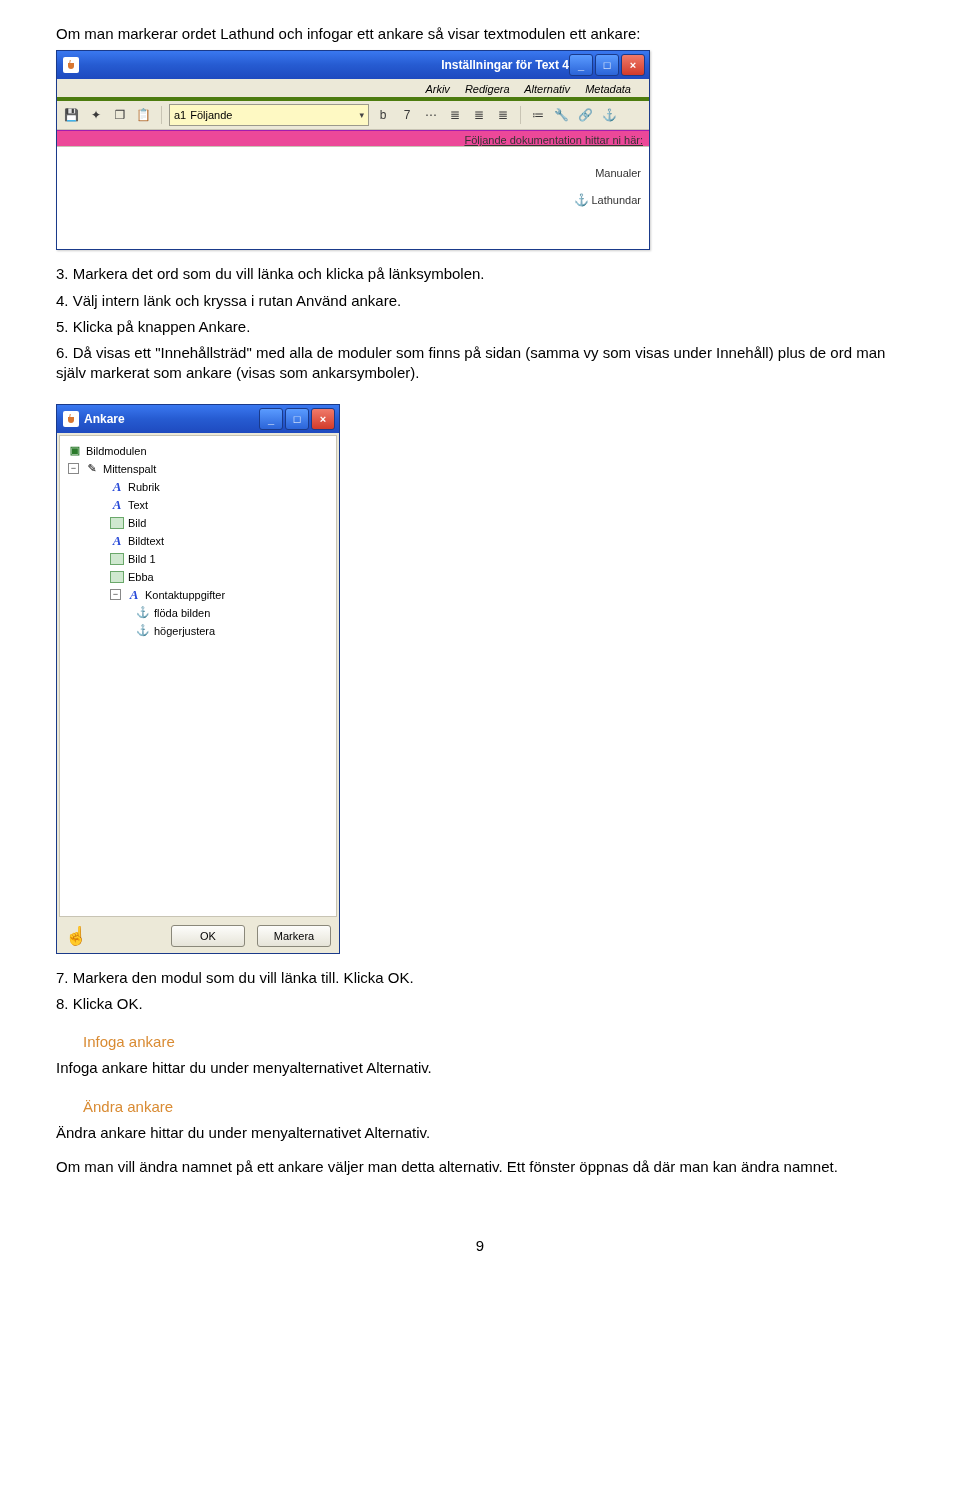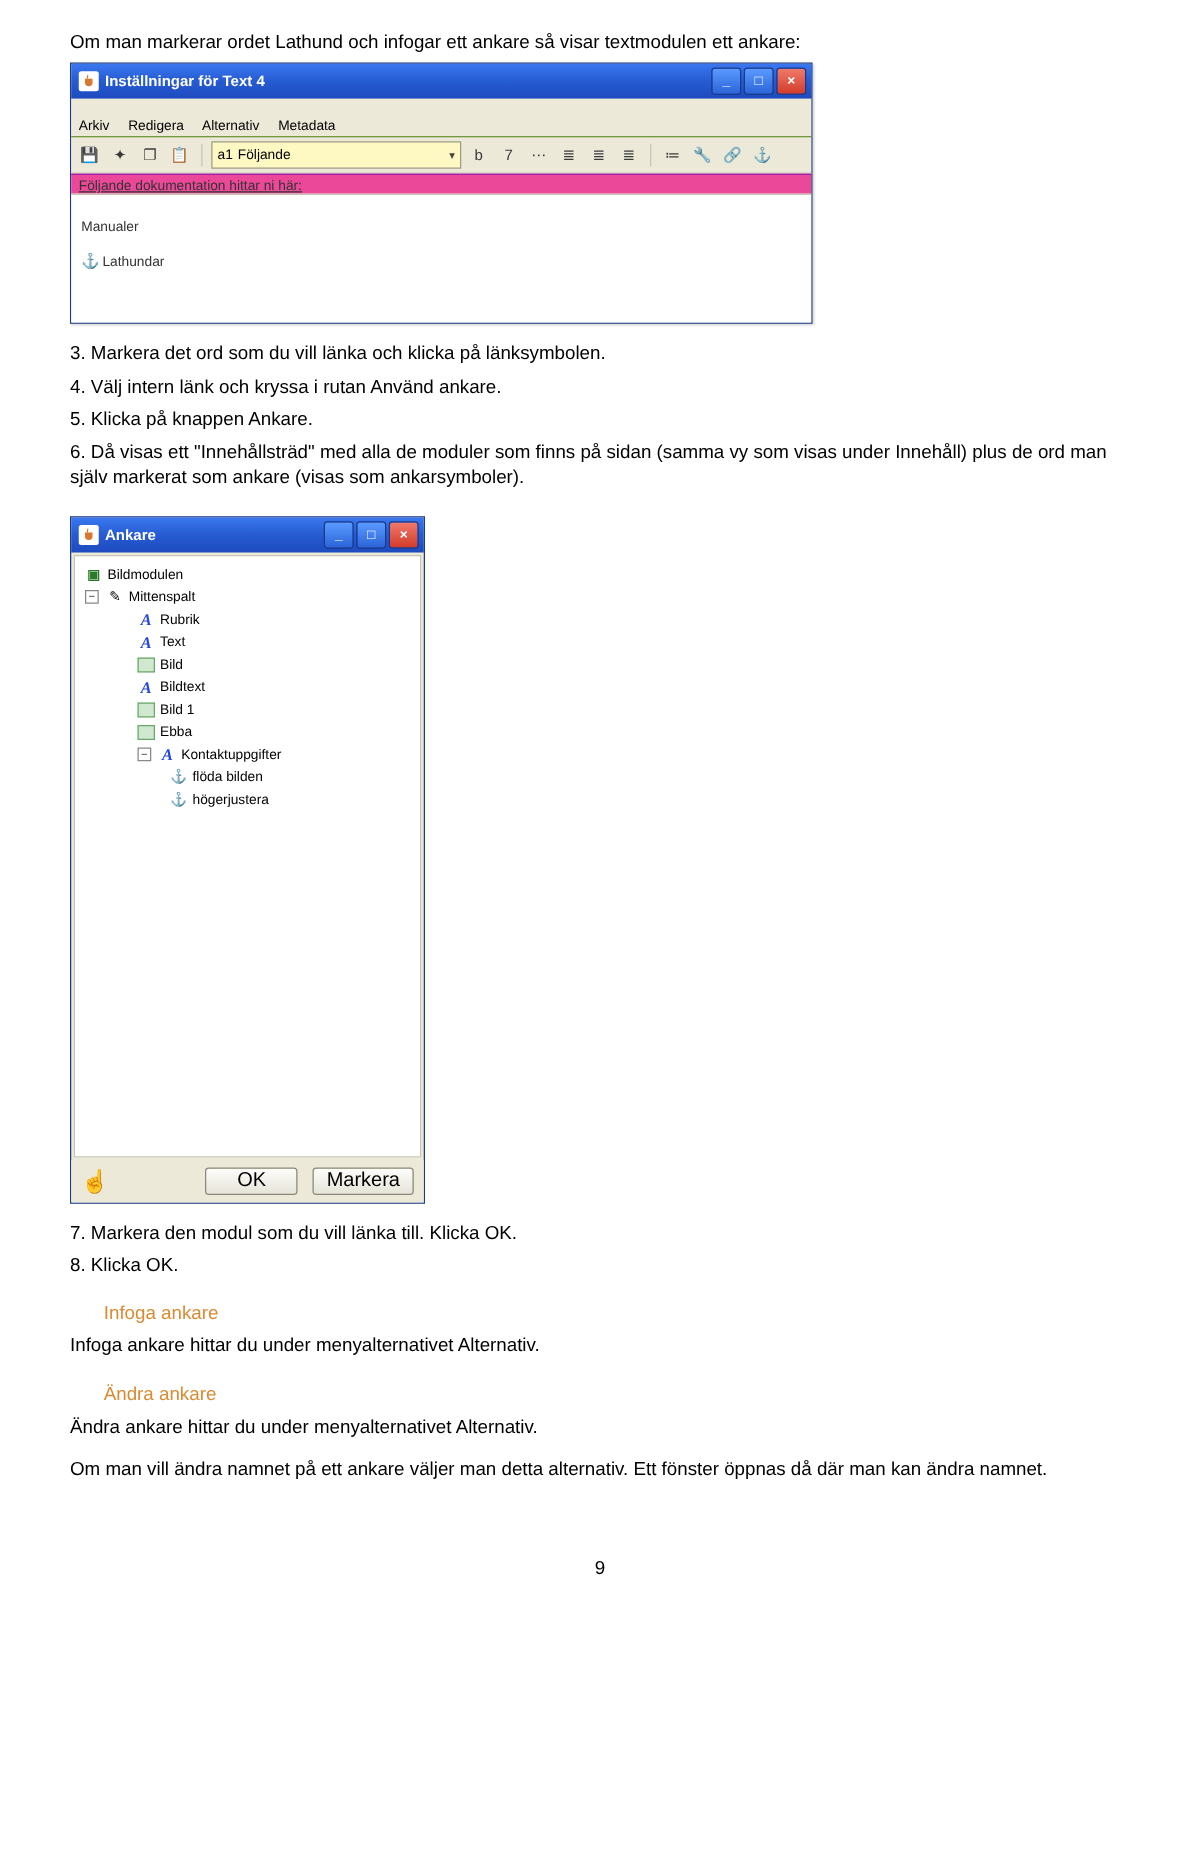--- a/index.html
+++ b/index.html
@@ -16,20 +16,21 @@
   .section-gap { height: 14px; }
 
   
   .xp-window {
     width: 592px;
     border: 1px solid #1a3a8a;
     background: #ece9d8;
     font-family: Tahoma, Arial, sans-serif;
     font-size: 11px;
     box-shadow: 1px 1px 2px rgba(0,0,0,0.2);
+    text-align: right;
   }
   .xp-titlebar {
     height: 28px;
     background: linear-gradient(to bottom, #3a78f0 0%, #265bd1 50%, #1e4abf 100%);
     display: flex;
     align-items: center;
     padding: 0 4px 0 6px;
     color: #fff;
     font-weight: bold;
     font-size: 12px;
@@ -46,24 +47,25 @@
     background: linear-gradient(to bottom,#5a9bff,#2b64d8);
     border: 1px solid #1a3a8a;
     border-radius: 3px;
     color:#fff;
     display:flex; align-items:center; justify-content:center;
     font-size: 11px;
   }
   .xp-btn.close { background: linear-gradient(to bottom,#f07a6a,#d23b2a); }
   .xp-menubar {
     background:#ece9d8;
-    padding: 16px 6px 2px;
+    padding: 4px 6px 2px;
     color:#000;
     font-size:11px;
-    border-bottom:1px solid #4d7c0f;
+    border-bottom:4px solid #4d7c0f;
+    font-style:italic;
   }
   .xp-menubar span { margin-right: 12px; }
   .text4-toolbar{
     background:#ece9d8;
     padding:3px 5px;
     border-bottom:1px solid #c8c4b4;
     display:flex; align-items:center; gap:4px;
   }
   .tb-icon{
     width:18px; height:18px;
@@ -153,21 +155,21 @@
   .hand-icon{
     font-size:18px; color:#2a52be;
   }
   .ankare-footer .spacer{flex:1;}
   .xp-button{
     min-width:74px;
     height:22px;
     background:linear-gradient(to bottom,#fdfdfb,#e6e4d8);
     border:1px solid #8a887a;
     border-radius:3px;
-    font-size:16px;
+    font-size:11px;
     font-family:Tahoma,Arial,sans-serif;
     display:inline-flex; align-items:center; justify-content:center;
     padding:0 10px;
   }
 
   .orange-heading{
     color:#d98b33;
     margin-top:18px;
     margin-left:27px;
   }

